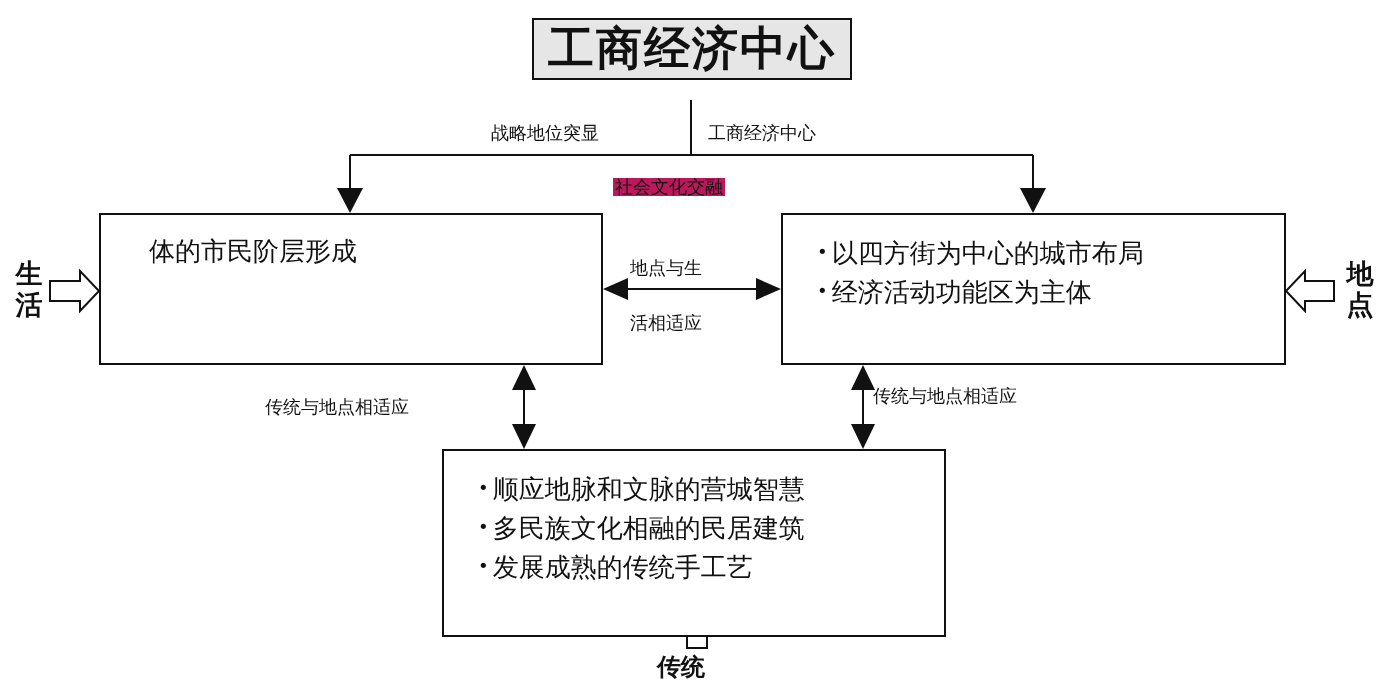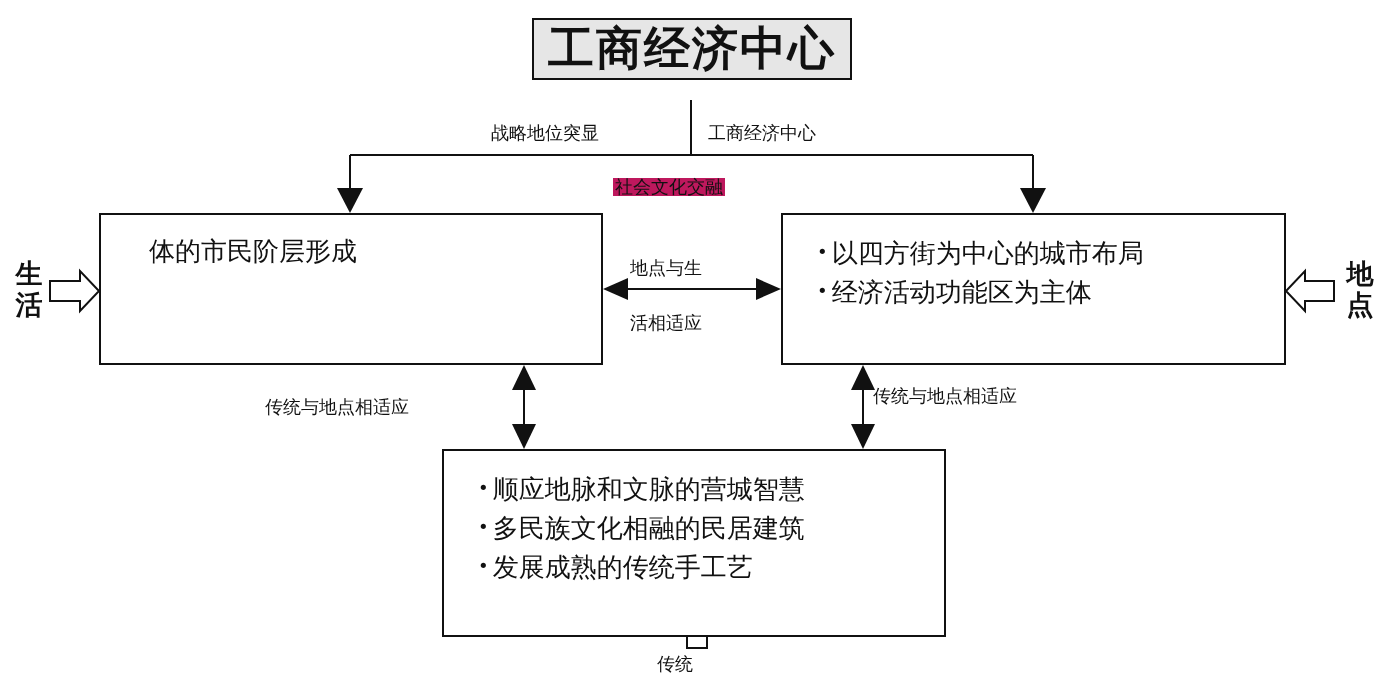--- a/index.html
+++ b/index.html
@@ -81,13 +81,13 @@
 <span class="label" style="left:873px; top:387px;">传统与地点相适应</span>
 
 <div class="vlabel" style="left:14px; top:258px;">
   <div>生</div>
   <div>活</div>
 </div>
 <div class="vlabel" style="left:1345px; top:258px;">
   <div>地</div>
   <div>点</div>
 </div>
-<span class="label" style="left:657px; top:655px; font-weight:normal; font-size:18px;">传统</span>
+<span class="label" style="left:657px; top:655px; font-weight:bold; font-size:24px;">传统</span>
 
 </body></html>

